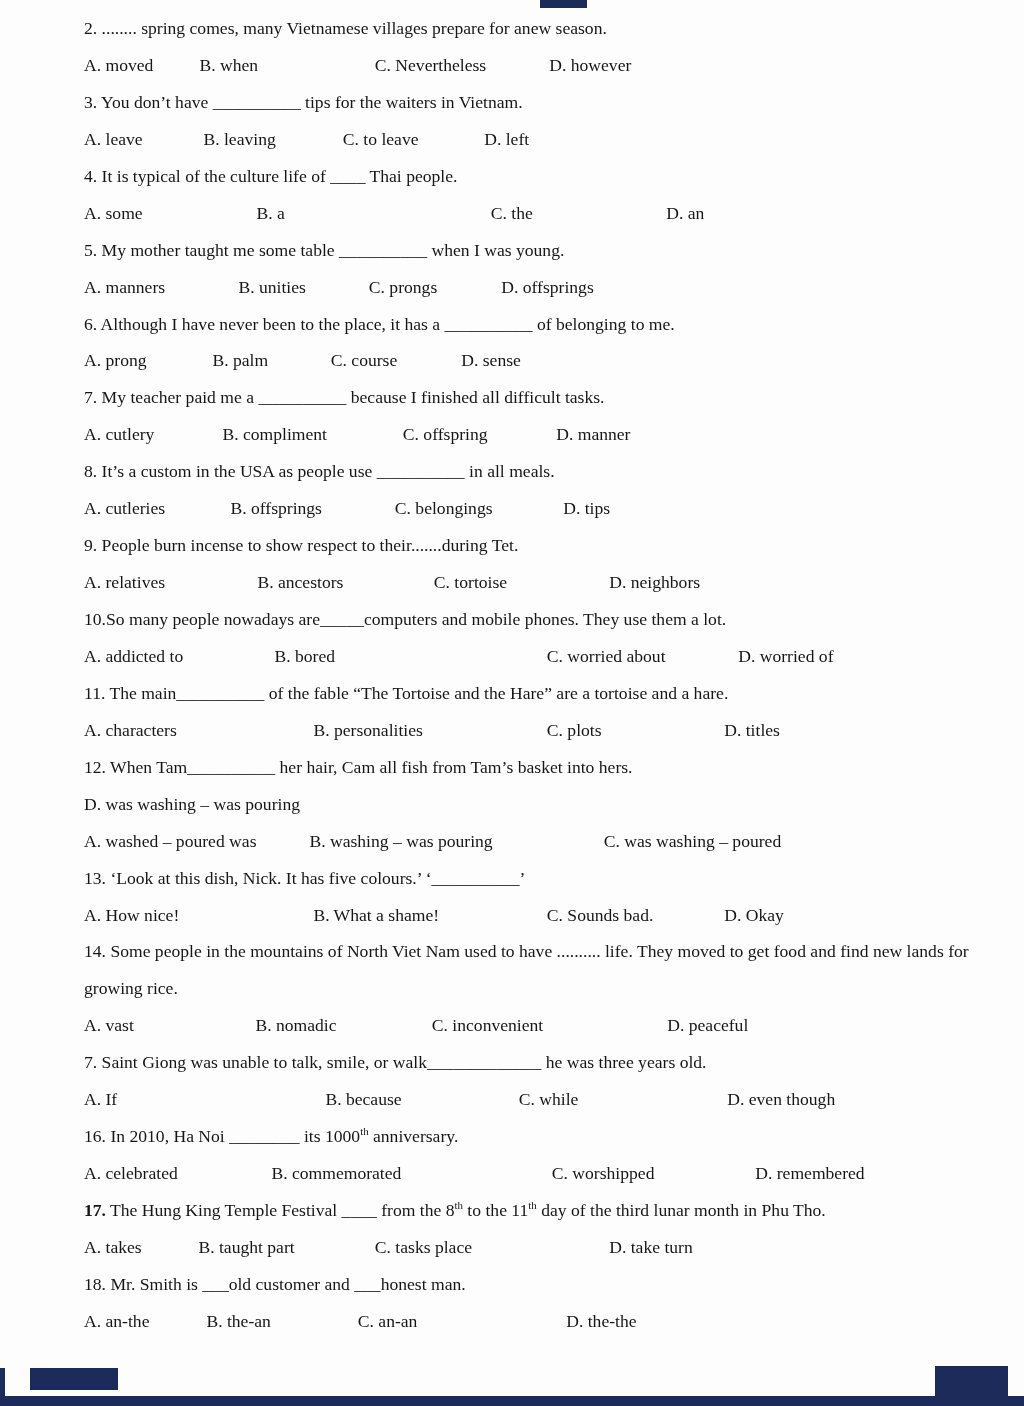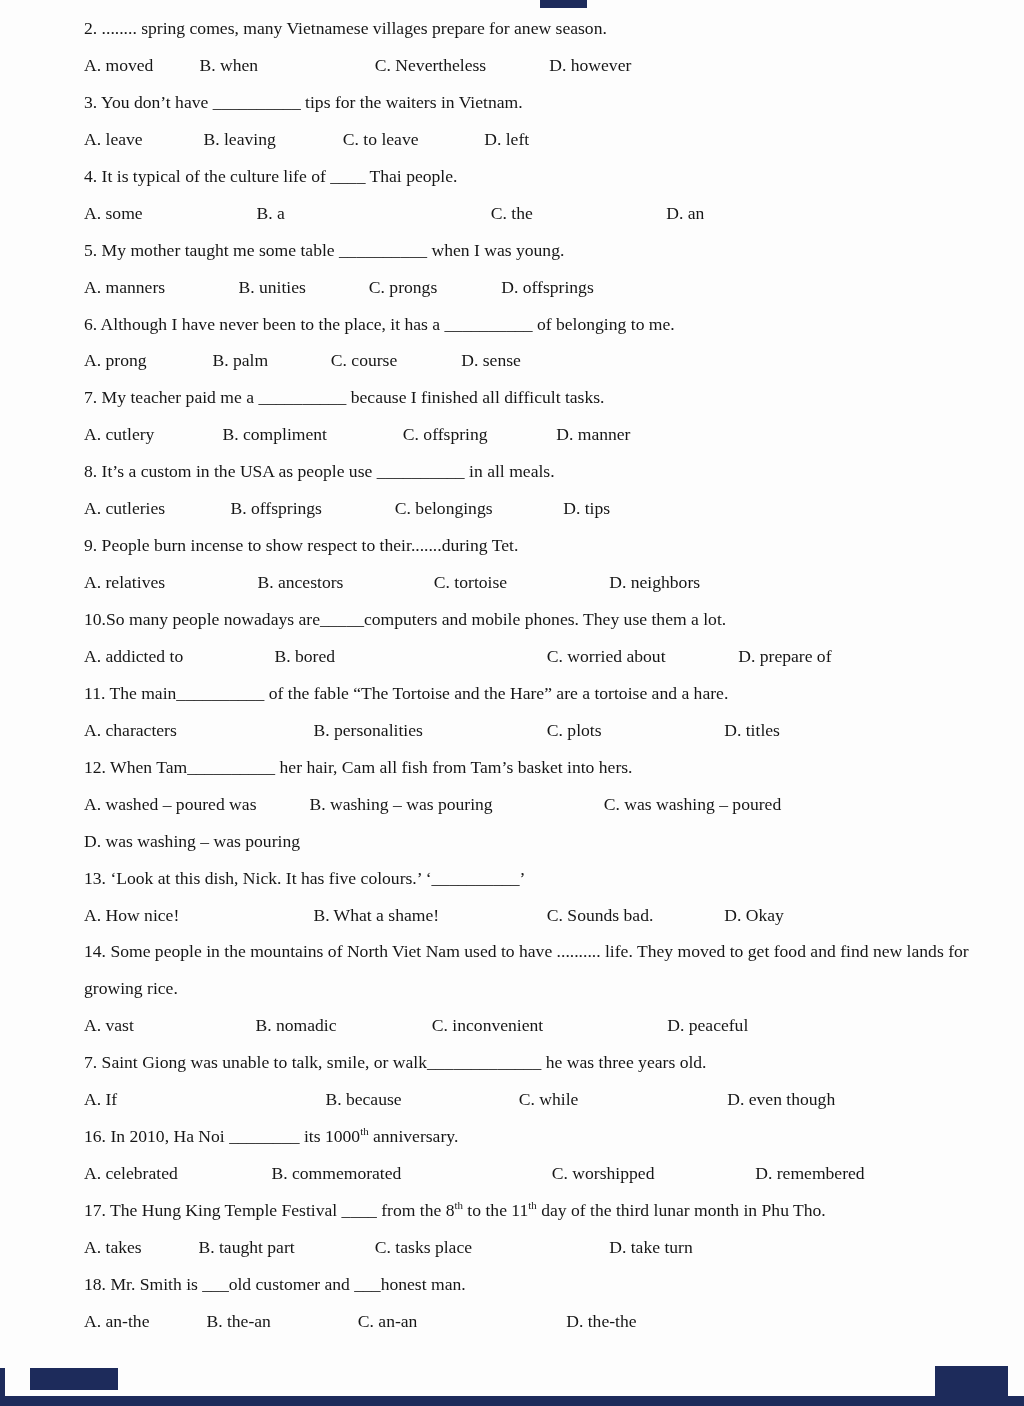--- a/index.html
+++ b/index.html
@@ -10,21 +10,21 @@
     font-family: "Liberation Serif", "DejaVu Serif", serif;
     color: #161616;
     position: relative;
     overflow: hidden;
   }
   .page { padding: 10px 38px 0 84px; font-size: 17.6px; line-height: 2.1; }
   .q-text { white-space: normal; }
   .opts { white-space: nowrap; }
   .opt { display: inline-block; white-space: nowrap; }
   sup { font-size: 0.62em; line-height: 0; }
-  b { font-weight: normal; }
+  b { font-weight: bold; }
   .bar { position: absolute; background: #1d2b5b; }
   .bar-top { left: 540px; top: 0; width: 47px; height: 8px; }
   .bar-bottom-left { left: 30px; top: 1368px; width: 88px; height: 22px; }
   .bar-bottom-right { left: 935px; top: 1366px; width: 73px; height: 32px; }
   .bar-bottom-strip { left: 0; top: 1396px; width: 1024px; height: 10px; }
   .bar-left-edge { left: 0; top: 1368px; width: 5px; height: 38px; }
 </style>
 </head>
 <body>
 
@@ -111,43 +111,43 @@
       <span class="opt">D. neighbors</span>
     </div>
   </section>
 
   <section>
     <div class="q-text">10.So many people nowadays are_____computers and mobile phones. They use them a lot.</div>
     <div class="opts">
       <span class="opt" style="min-width:186px">A. addicted to</span>
       <span class="opt" style="min-width:268px">B. bored</span>
       <span class="opt" style="min-width:187px">C. worried about</span>
-      <span class="opt">D. prepare of</span>
+      <span class="opt">D. worried of</span>
     </div>
   </section>
 
   <section>
     <div class="q-text">11. The main__________ of the fable “The Tortoise and the Hare” are a tortoise and a hare.</div>
     <div class="opts">
       <span class="opt" style="min-width:225px">A. characters</span>
       <span class="opt" style="min-width:229px">B. personalities</span>
       <span class="opt" style="min-width:173px">C. plots</span>
       <span class="opt">D. titles</span>
     </div>
   </section>
 
   <section>
     <div class="q-text">12. When Tam__________ her hair, Cam all fish from Tam’s basket into hers.</div>
     <div class="opts">
+      <span class="opt">D. was washing – was pouring</span>
+    </div>
+    <div class="opts">
       <span class="opt" style="min-width:221px">A. washed – poured was</span>
       <span class="opt" style="min-width:290px">B. washing – was pouring</span>
       <span class="opt">C. was washing – poured</span>
-    </div>
-    <div class="opts">
-      <span class="opt">D. was washing – was pouring</span>
     </div>
   </section>
 
   <section>
     <div class="q-text">13. ‘Look at this dish, Nick. It has five colours.’ ‘__________’</div>
     <div class="opts">
       <span class="opt" style="min-width:225px">A. How nice!</span>
       <span class="opt" style="min-width:229px">B. What a shame!</span>
       <span class="opt" style="min-width:173px">C. Sounds bad.</span>
       <span class="opt">D. Okay</span>

